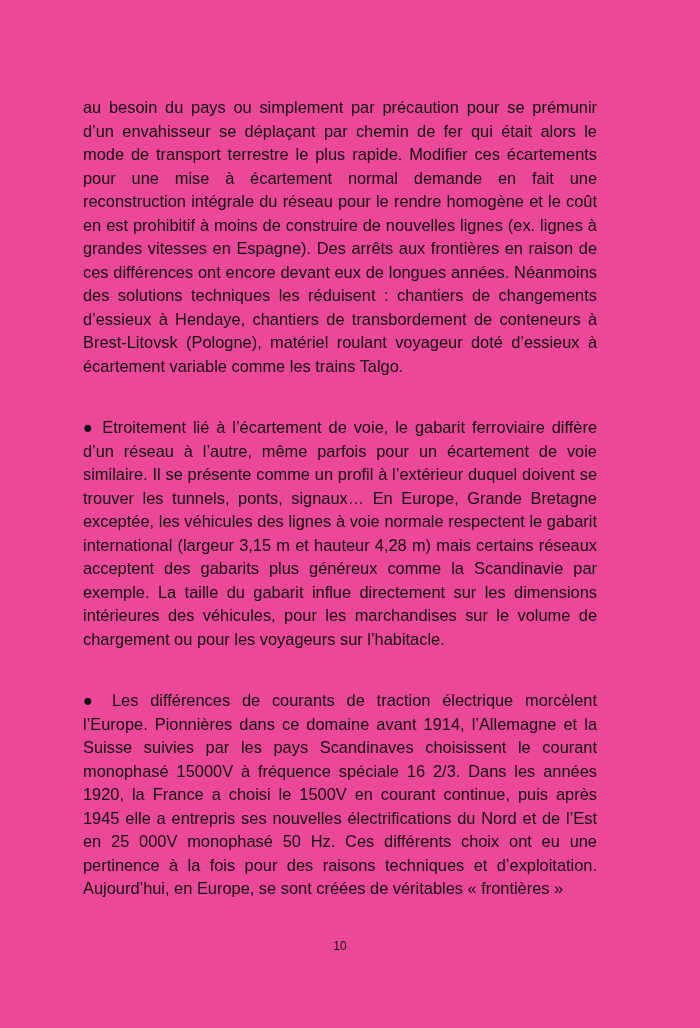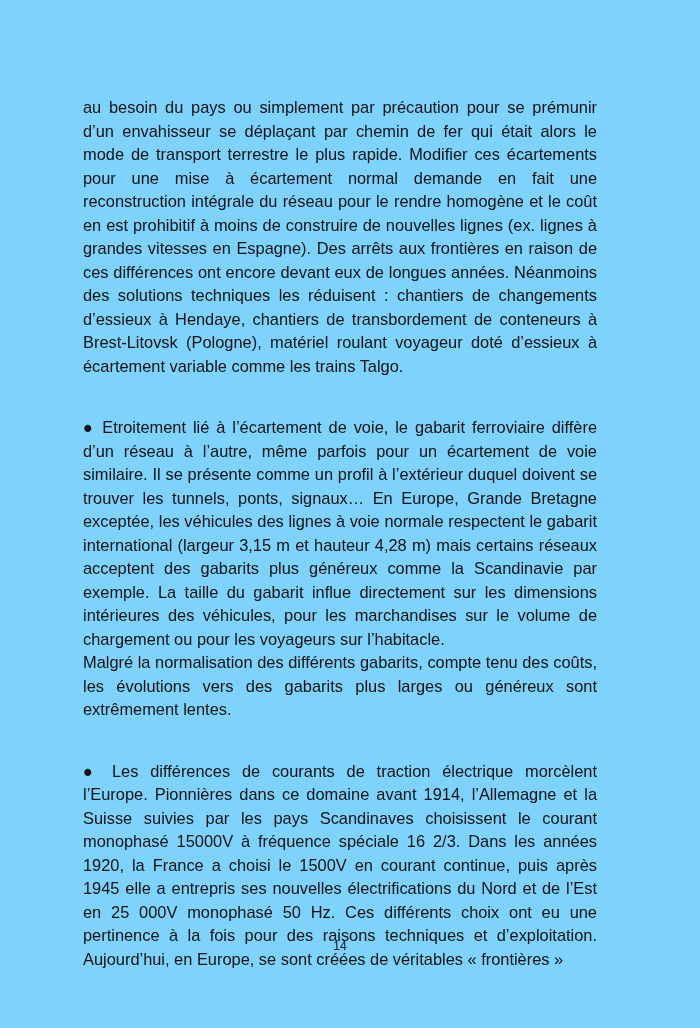--- a/index.html
+++ b/index.html
@@ -14,21 +14,21 @@
       overflow: hidden;
       font-family: "Liberation Sans", sans-serif;
       color: #111111;
     }
     .page {
       position: absolute;
       left: 0;
       top: 0;
       width: 700px;
       height: 1028px;
-      background: #7dd3fc;
+      background: #ec4899;
     }
     .text-body {
       position: absolute;
       left: 83px;
       top: 96px;
       width: 514px;
       font-size: 16.4px;
       line-height: 23.5px;
     }
     .para {
@@ -57,22 +57,19 @@
 
 <div class="page">
   <div class="text-body">
     <p class="para">
       <span>au besoin du pays ou simplement par précaution pour se prémunir d’un envahisseur se déplaçant par chemin de fer qui était alors le mode de transport terrestre le plus rapide. Modifier ces écartements pour une mise à écartement normal demande en fait une reconstruction intégrale du réseau pour le rendre homogène et le coût en est prohibitif à moins de construire de nouvelles lignes (ex. lignes à grandes vitesses en Espagne). Des arrêts aux frontières en raison de ces différences ont encore devant eux de longues années. Néanmoins des solutions techniques les réduisent : chantiers de changements d’essieux à Hendaye, chantiers de transbordement de conteneurs à Brest-Litovsk (Pologne), matériel roulant voyageur doté d’essieux à écartement variable comme les trains Talgo.</span>
     </p>
     <p class="para spaced">
       <span class="bullet">●</span>
       <span>Etroitement lié à l’écartement de voie, le gabarit ferroviaire diffère d’un réseau à l’autre, même parfois pour un écartement de voie similaire. Il se présente comme un profil à l’extérieur duquel doivent se trouver les tunnels, ponts, signaux… En Europe, Grande Bretagne exceptée, les véhicules des lignes à voie normale respectent le gabarit international (largeur 3,15 m et hauteur 4,28 m) mais certains réseaux acceptent des gabarits plus généreux comme la Scandinavie par exemple. La taille du gabarit influe directement sur les dimensions intérieures des véhicules, pour les marchandises sur le volume de chargement ou pour les voyageurs sur l’habitacle.</span>
     </p>
-    <p class="para">
-      <span>Malgré la normalisation des différents gabarits, compte tenu des coûts, les évolutions vers des gabarits plus larges ou généreux sont extrêmement lentes.</span>
-    </p>
     <p class="para spaced">
       <span class="bullet">●</span>
       <span>Les différences de courants de traction électrique morcèlent l’Europe. Pionnières dans ce domaine avant 1914, l’Allemagne et la Suisse suivies par les pays Scandinaves choisissent le courant monophasé 15000V à fréquence spéciale 16 2/3. Dans les années 1920, la France a choisi le 1500V en courant continue, puis après 1945 elle a entrepris ses nouvelles électrifications du Nord et de l’Est en 25 000V monophasé 50 Hz. Ces différents choix ont eu une pertinence à la fois pour des raisons techniques et d’exploitation. Aujourd’hui, en Europe, se sont créées de véritables « frontières »</span>
     </p>
   </div>
-  <div class="page-number">14</div>
+  <div class="page-number">10</div>
 </div>
 
 </body></html>

